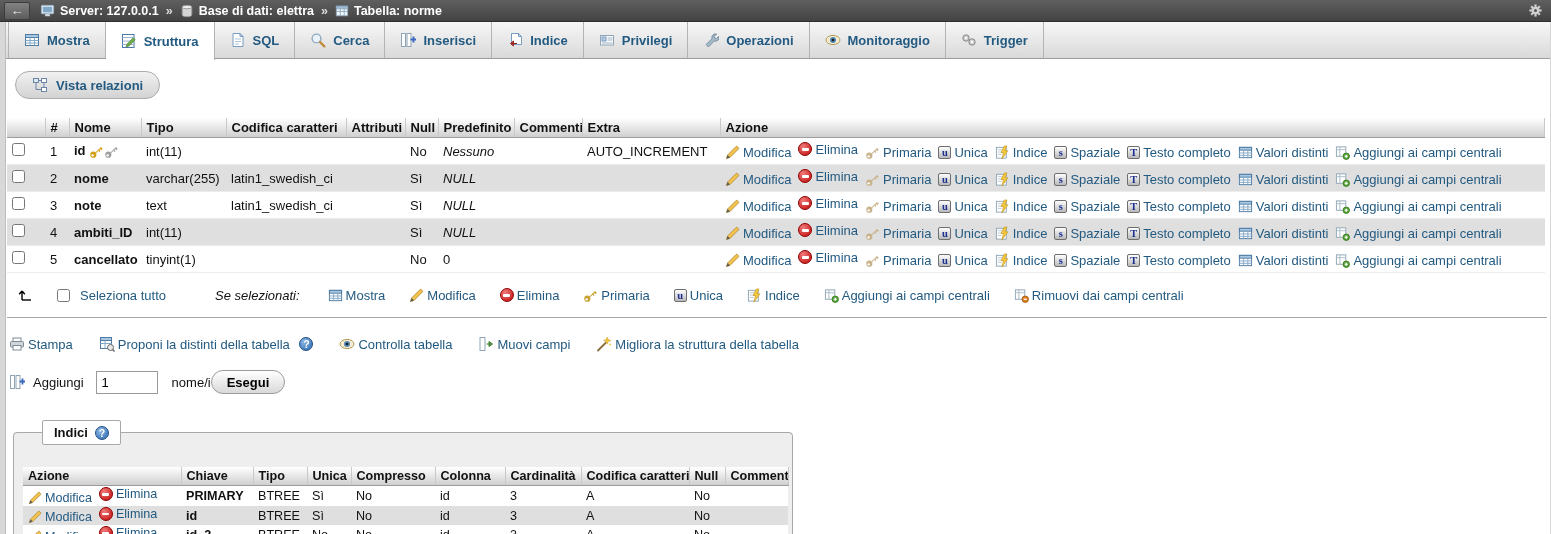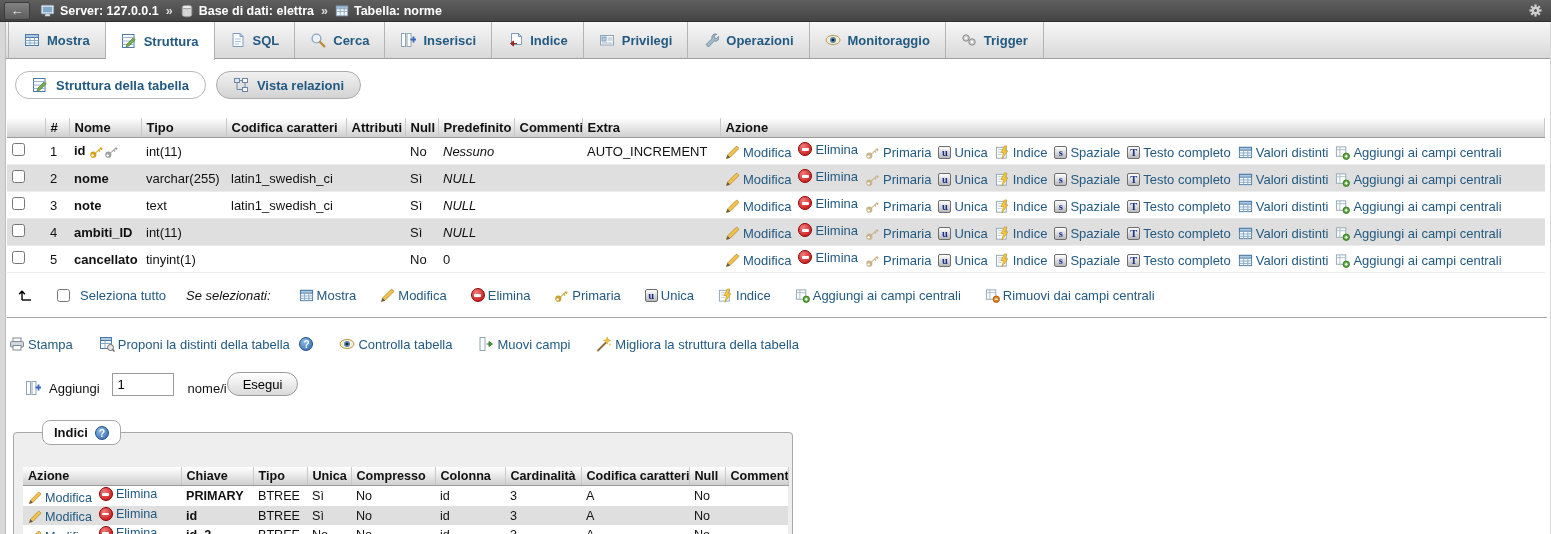--- a/index.html
+++ b/index.html
@@ -64,37 +64,37 @@
   .help { display:inline-block; width:14px; height:14px; border-radius:50%;
     background:radial-gradient(circle at 35% 30%, #8cb9e6, #2d68ad); border:1px solid #1d4d85;
     color:#fff; font-weight:bold; font-size:10px; line-height:13px; text-align:center; }
 
   .icon { display:inline-block; line-height:0; }
   .icon svg { vertical-align:middle; }
 
   
   .checkrow { margin-top:9px; display:flex; align-items:center; height:26px; padding-left:10px; font-size:13px; }
   .checkrow .cb { margin:0 10px 0 22px; }
-  .checkrow .ws { margin:0 28px 0 20px; }
+  .checkrow .ws { margin:0 28px 0 49px; }
   .rule { border-top:1px solid #a8a8a8; margin-top:9px; }
   .toolsrow { display:flex; align-items:flex-end; gap:26px; padding:9px 0 0 2px; height:34px; font-size:13px; }
   .toolsrow .alink { margin-right:0; }
 
-  .addrow { display:flex; align-items:flex-end; margin-top:16px; padding-left:18px; height:28px; font-size:13px; }
+  .addrow { display:flex; align-items:center; margin-top:16px; padding-left:2px; height:28px; font-size:13px; }
   .addrow input.num { width:62px; height:23px; border:1px solid #9a9a9a; padding:2px 5px; margin:0 14px 0 12px; font-size:13px; font-family:"Liberation Sans",sans-serif; }
   .selectbox { display:inline-flex; align-items:center; justify-content:space-between; width:150px; height:24px;
     border:1px solid #8f8f8f; background:#fff; padding:0 6px 0 8px; margin:0 22px 0 16px; cursor:pointer; }
   .selectbox .arr { font-size:9px; color:#333; }
   .exec { height:24px; padding:0 15px; border:1px solid #9b9b9b; border-radius:12px;
-    background:linear-gradient(#ffffff,#d9d9d9); font-weight:normal; font-size:13px; cursor:pointer; font-family:"Liberation Sans",sans-serif; }
+    background:linear-gradient(#ffffff,#d9d9d9); font-weight:bold; font-size:13px; cursor:pointer; font-family:"Liberation Sans",sans-serif; }
 
   
   fieldset.indici { margin:24px 0 0 6px; width:780px; height:140px; background:#eeeeee;
     border:1px solid #a8a8a8; border-radius:4px; padding:10px 0 0 9px; }
-  fieldset.indici legend { background:#fff; border:1px solid #a8a8a8; border-radius:8px;
+  fieldset.indici legend { background:#fff; border:1px solid #a8a8a8; border-radius:2px;
     padding:4px 11px; margin-left:19px; font-weight:bold; font-size:13px; display:flex; align-items:center; gap:7px; }
   table.idx { border-collapse:collapse; table-layout:fixed; width:765px; margin-top:12px; border-bottom:2px solid #3a3a3a; }
   table.idx th { background:linear-gradient(#ffffff,#cfcfcf); font-weight:bold; text-align:left;
     padding:2px 5px; height:18px; border-right:1px solid #c9c9c9; border-bottom:1px solid #9c9c9c; font-size:12.6px; white-space:nowrap; overflow:hidden; }
   table.idx td { padding:1px 5px; height:19px; font-size:12.6px; white-space:nowrap; overflow:hidden; background:#fff; }
   table.idx tr.stripe td { background:#dfdfdf; }
 </style>
 </head>
 <body>
 
@@ -321,26 +321,20 @@
       <span>Trigger</span>
     </div>
 </div>
 
 <div class="leftstrip"></div>
 <div class="rightline"></div>
 
 <div class="content">
 
   <div class="subtabs">
-    <div class="subtab active">
-      <span class="icon"><svg width="16" height="16">
-            <use href="#i-structure"></use>
-          </svg></span>
-      <span>Struttura della tabella</span>
-    </div>
     <div class="subtab inactive">
       <span class="icon"><svg width="16" height="16">
             <use href="#i-rel"></use>
           </svg></span>
       <span>Vista relazioni</span>
     </div>
   </div>
 
   <table class="struct">
     <colgroup>

